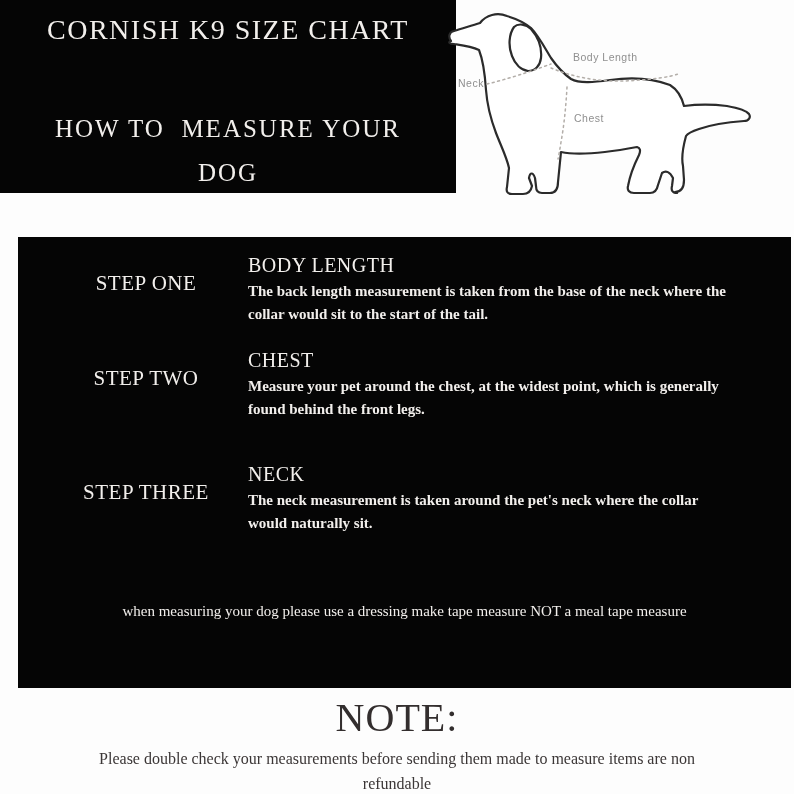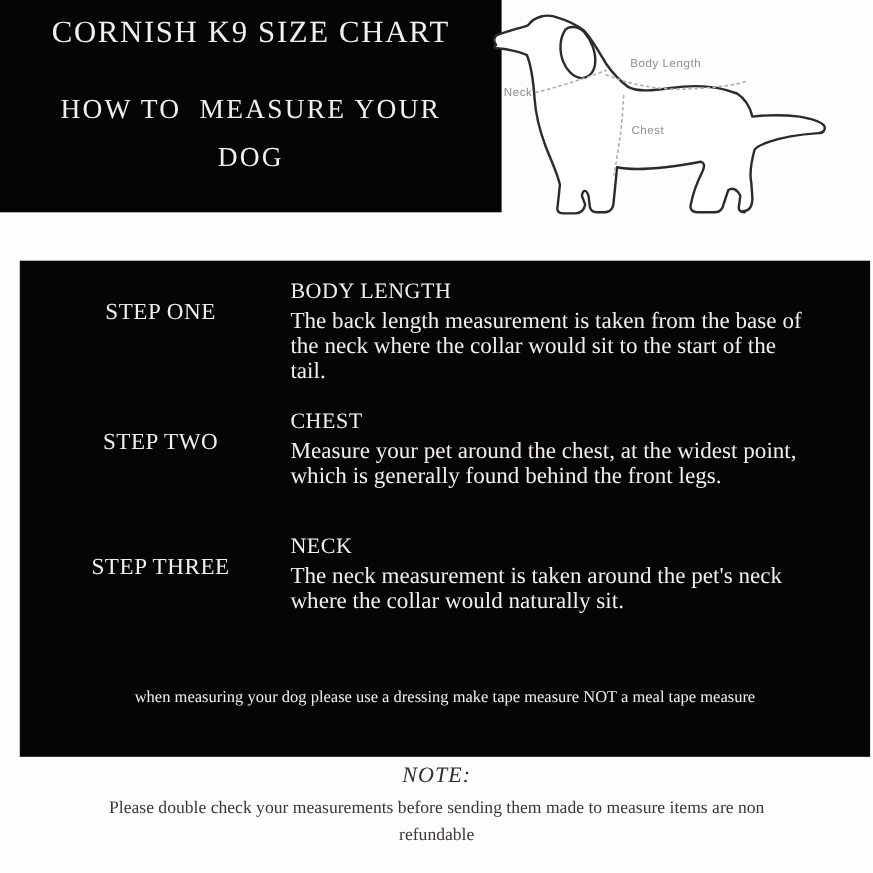--- a/index.html
+++ b/index.html
@@ -26,21 +26,21 @@
     text-align: center;
   }
   .banner-title {
     padding-top: 14px;
     font-size: 28px;
     font-weight: normal;
     letter-spacing: 1.5px;
     white-space: nowrap;
   }
   .banner-subtitle {
-    margin-top: 32px;
+    margin-top: 61px;
     font-size: 25px;
     letter-spacing: 2px;
     line-height: 44px;
     white-space: pre-wrap;
   }
 
   
   .dog-figure {
     position: absolute;
     left: 430px; top: 0;
@@ -72,63 +72,62 @@
     position: absolute;
     left: 18px; top: 237px;
     width: 773px; height: 451px;
     background: #050505;
     color: #f2efec;
     padding-top: 15px;
   }
   .step-row {
     display: grid;
     grid-template-columns: 230px 1fr;
-    gap: 16px;
   }
   .step-row.r1 { margin-bottom: 21px; }
   .step-row.r2 { margin-bottom: 40px; }
   .step-label {
     text-align: center;
     padding-left: 26px;
     padding-top: 19px;
     font-size: 21px;
     letter-spacing: 0.5px;
   }
   .step-heading {
     font-size: 20px;
     font-weight: normal;
     letter-spacing: 0.5px;
     line-height: 26px;
   }
   .step-desc {
-    font-size: 21px;
+    font-size: 15px;
     line-height: 23px;
     max-width: 478px;
     margin-top: 2px;
+    font-weight: bold;
   }
   .panel-footnote {
     margin-top: 68px;
     text-align: center;
     font-size: 15px;
     padding: 0 20px;
   }
 
   
   .note-section {
     position: absolute;
     left: 0; top: 694px;
     width: 794px;
     text-align: center;
     color: #332e2e;
   }
   .note-heading {
-    font-size: 20px;
+    font-size: 40px;
     font-weight: normal;
     letter-spacing: 1px;
-    font-style: italic;
   }
   .note-text {
     margin: 5px auto 0;
     max-width: 655px;
     font-size: 16px;
     line-height: 25px;
     color: #3b3636;
   }
 </style>
 </head>

